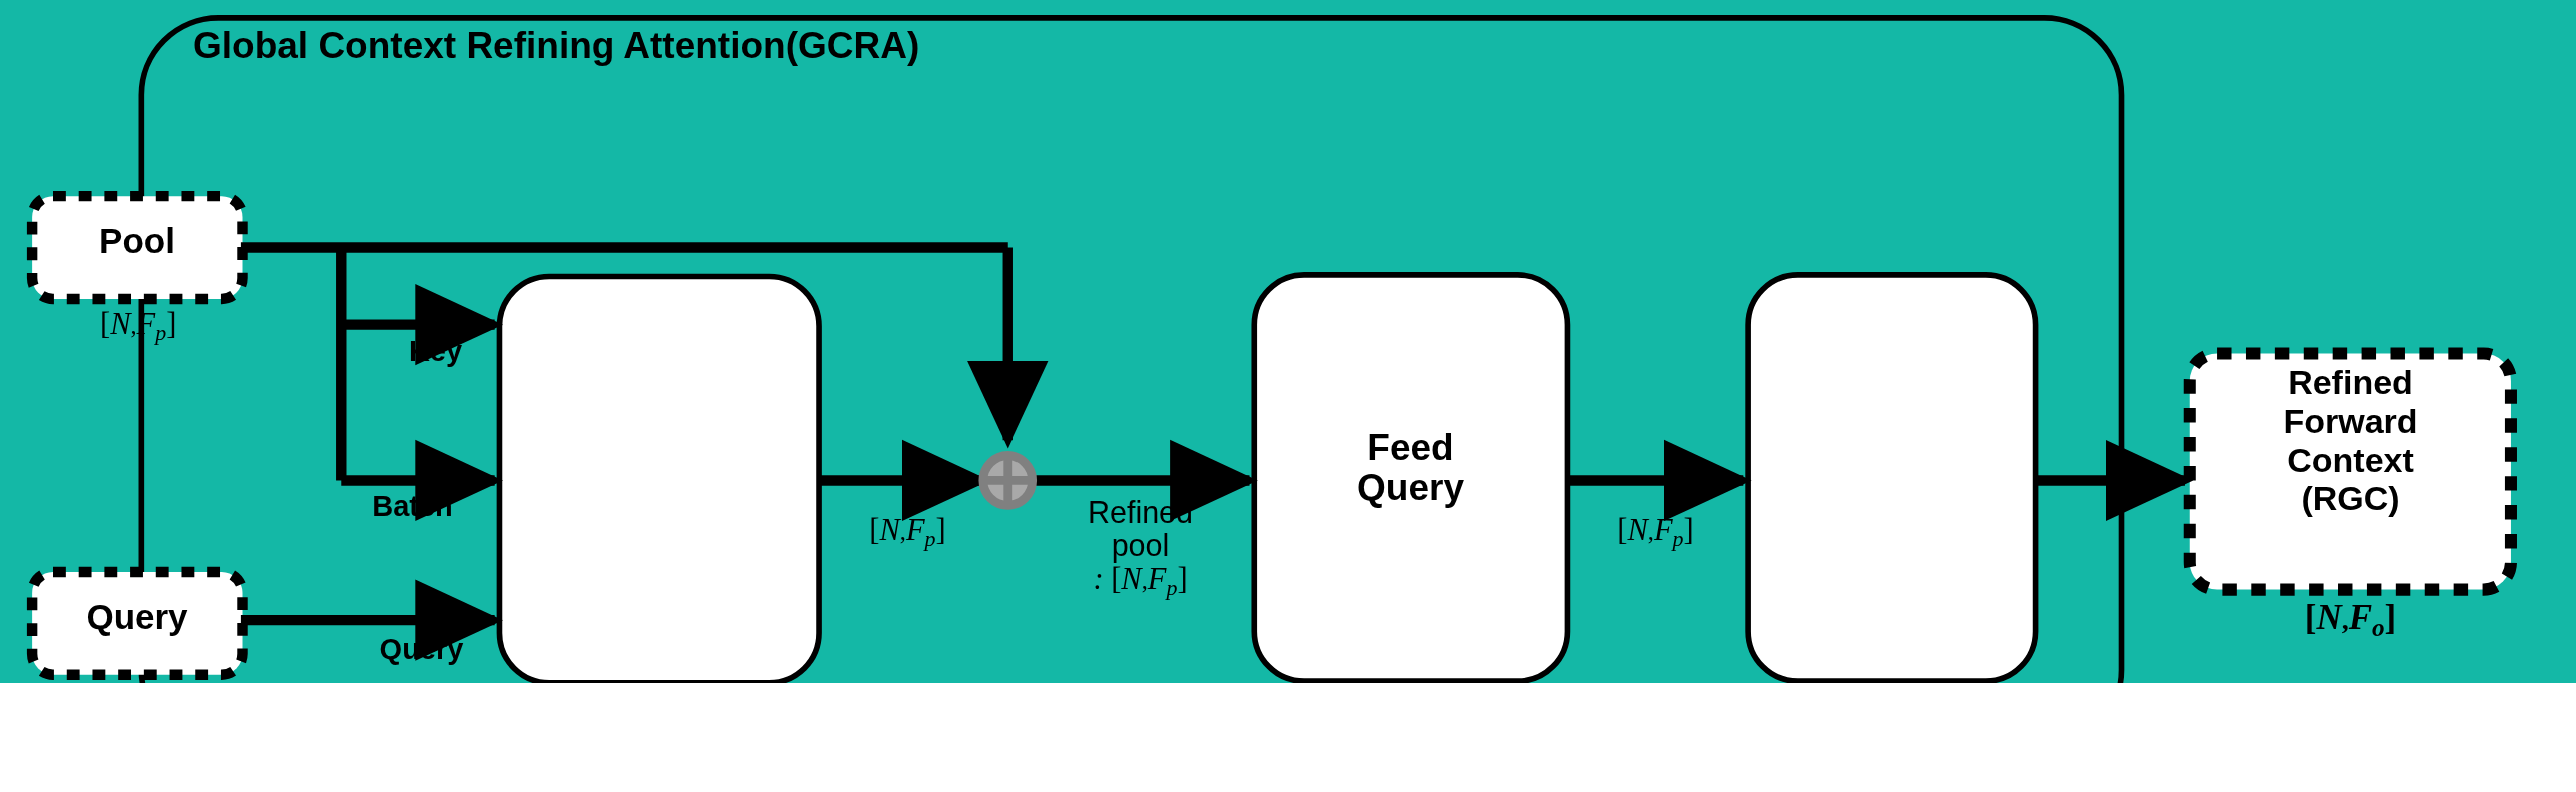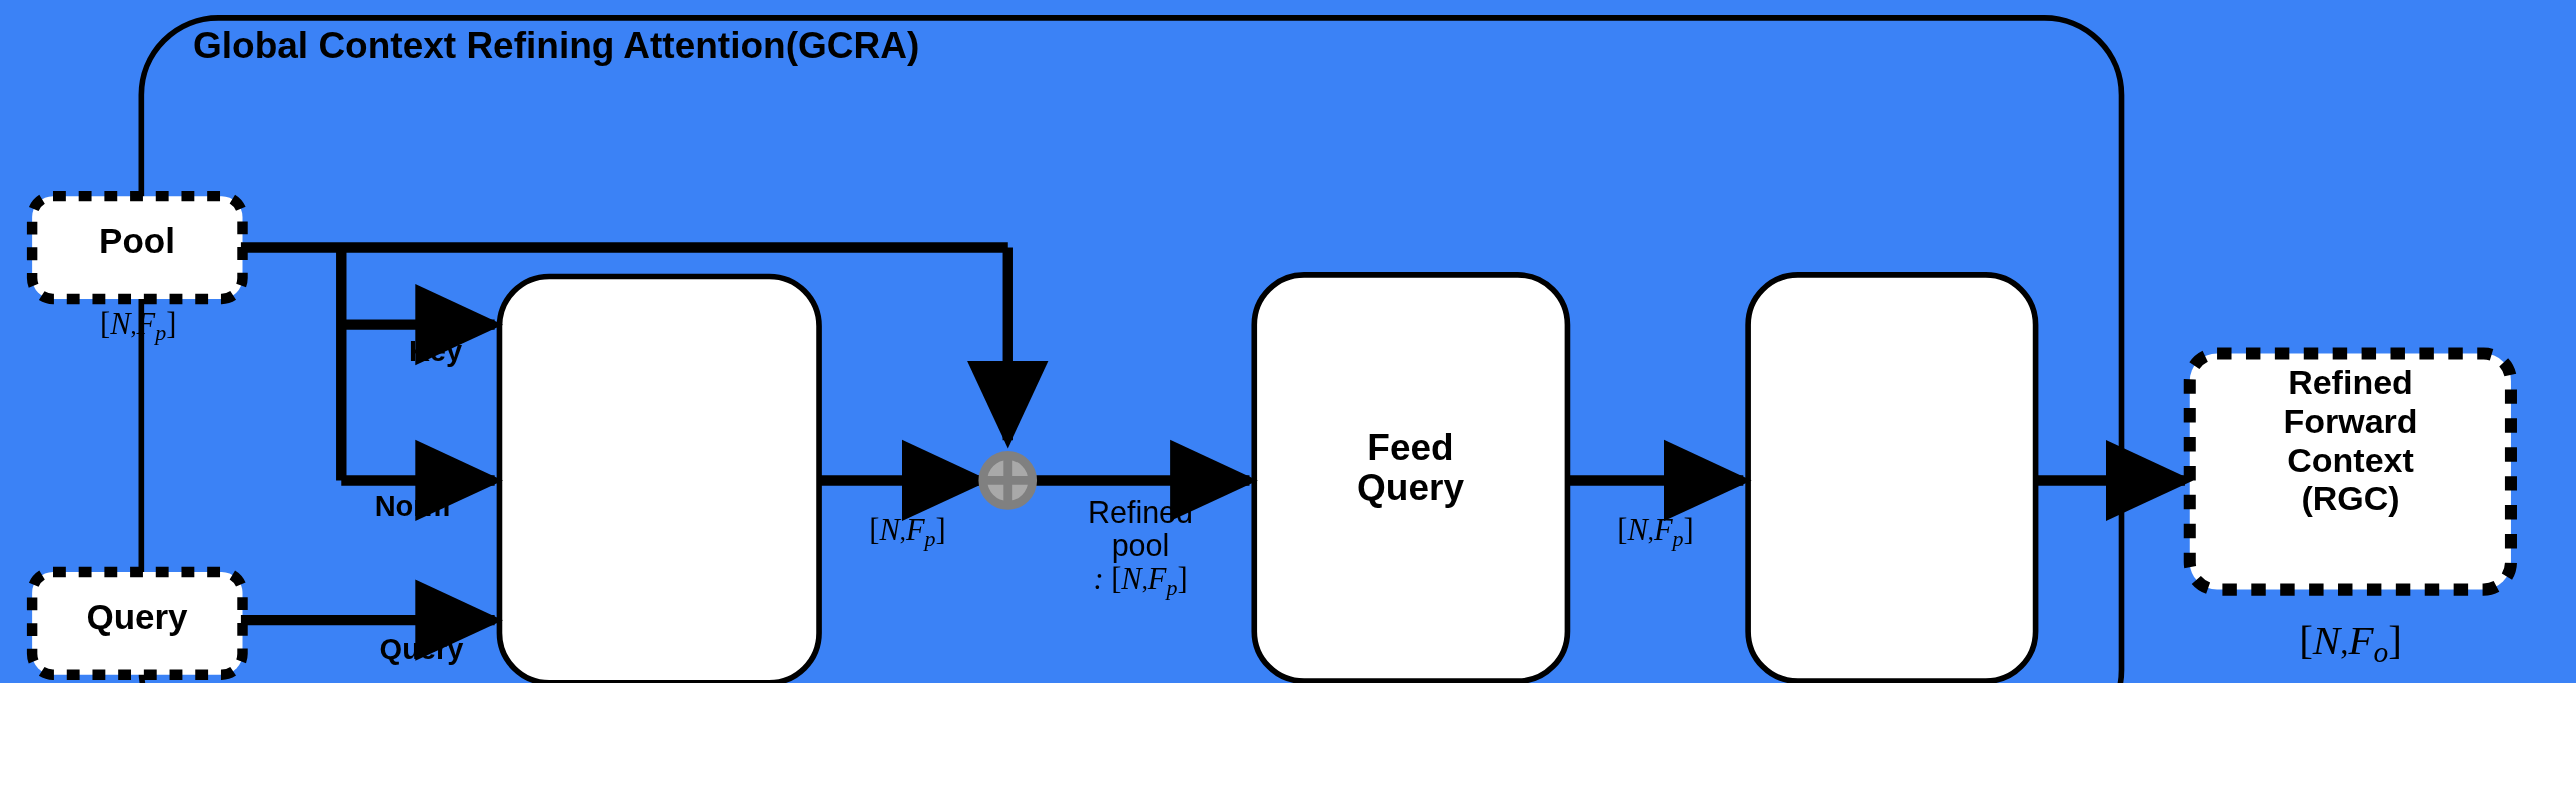--- a/index.html
+++ b/index.html
@@ -1,17 +1,17 @@
 <!DOCTYPE html>
 <html style="font-size:13px"><head>
 <meta charset="utf-8">
 <style>
   html,body{margin:0;padding:0;background:#ffffff;}
   body{font-family:"Liberation Sans",sans-serif;}
-  #stage{position:relative;width:2576px;height:683px;background:#3b82f6;overflow:hidden;}
+  #stage{position:relative;width:2576px;height:683px;background:#14b8a6;overflow:hidden;}
   #stage svg{position:absolute;left:0;top:0;width:2576px;height:793px;}
   .lbl{position:absolute;color:#000;text-align:center;line-height:1.08;}
   .bold{font-weight:bold;}
   .dim{font-family:"Liberation Serif",serif;font-style:italic;font-weight:400;}
   .dim .sub{font-size:0.72em;vertical-align:-0.28em;font-style:italic;}
   .dim .brk{font-style:normal;}
   .dim .cm{font-style:normal;font-size:0.8em;}
 </style>
 </head>
 <body>
@@ -66,21 +66,21 @@
   <div class="lbl bold" style="left:193px;top:26px;width:964px;text-align:left;font-size:37px;">Global Context Refining Attention(GCRA)</div>
 
   <div class="lbl bold" style="left:32px;top:222px;width:210px;font-size:35px;">Pool</div>
   <div class="lbl dim" style="left:17.7px;top:308px;width:241px;font-size:30.5px;">
     <span class="brk">[</span>N<span class="cm">,</span>F<span class="sub">p</span><span class="brk">]</span>
   </div>
 
   <div class="lbl bold" style="left:32px;top:598px;width:210px;font-size:35px;">Query</div>
 
   <div class="lbl bold" style="left:337px;top:336px;width:161px;text-align:center;font-size:29px;padding-left:18px;">Key</div>
-  <div class="lbl bold" style="left:328px;top:491px;width:169px;text-align:center;font-size:29px;">Norm</div>
+  <div class="lbl bold" style="left:328px;top:491px;width:169px;text-align:center;font-size:29px;">Batch</div>
   <div class="lbl bold" style="left:337px;top:634px;width:169px;text-align:center;font-size:29px;">Query</div>
 
 
   <div class="lbl dim" style="left:819px;top:514px;width:177px;font-size:30.5px;">
     <span class="brk">[</span>N<span class="cm">,</span>F<span class="sub">p</span><span class="brk">]</span>
   </div>
 
   <div class="lbl" style="left:1044px;top:496px;width:193px;font-size:30.5px;text-align:center;">
     <span>Refined</span><br>
     <span>pool</span><br>
@@ -96,18 +96,18 @@
     <span class="brk">[</span>N<span class="cm">,</span>F<span class="sub">p</span><span class="brk">]</span>
   </div>
 
 
   <div class="lbl bold" style="left:2190px;top:363px;width:321px;font-size:34px;line-height:1.14;">
     <span>Refined</span><br>
     <span>Forward</span><br>
     <span>Context</span><br>
     <span>(RGC)</span>
   </div>
-  <div class="lbl dim" style="left:2190px;top:618px;width:321px;font-size:41px;">
+  <div class="lbl dim" style="left:2190px;top:599px;width:321px;font-size:35px;font-weight:bold;">
     <span class="brk">[</span>N<span class="cm">,</span>F<span class="sub">o</span><span class="brk">]</span>
   </div>
 
 </div>
 
 
 </body></html>

